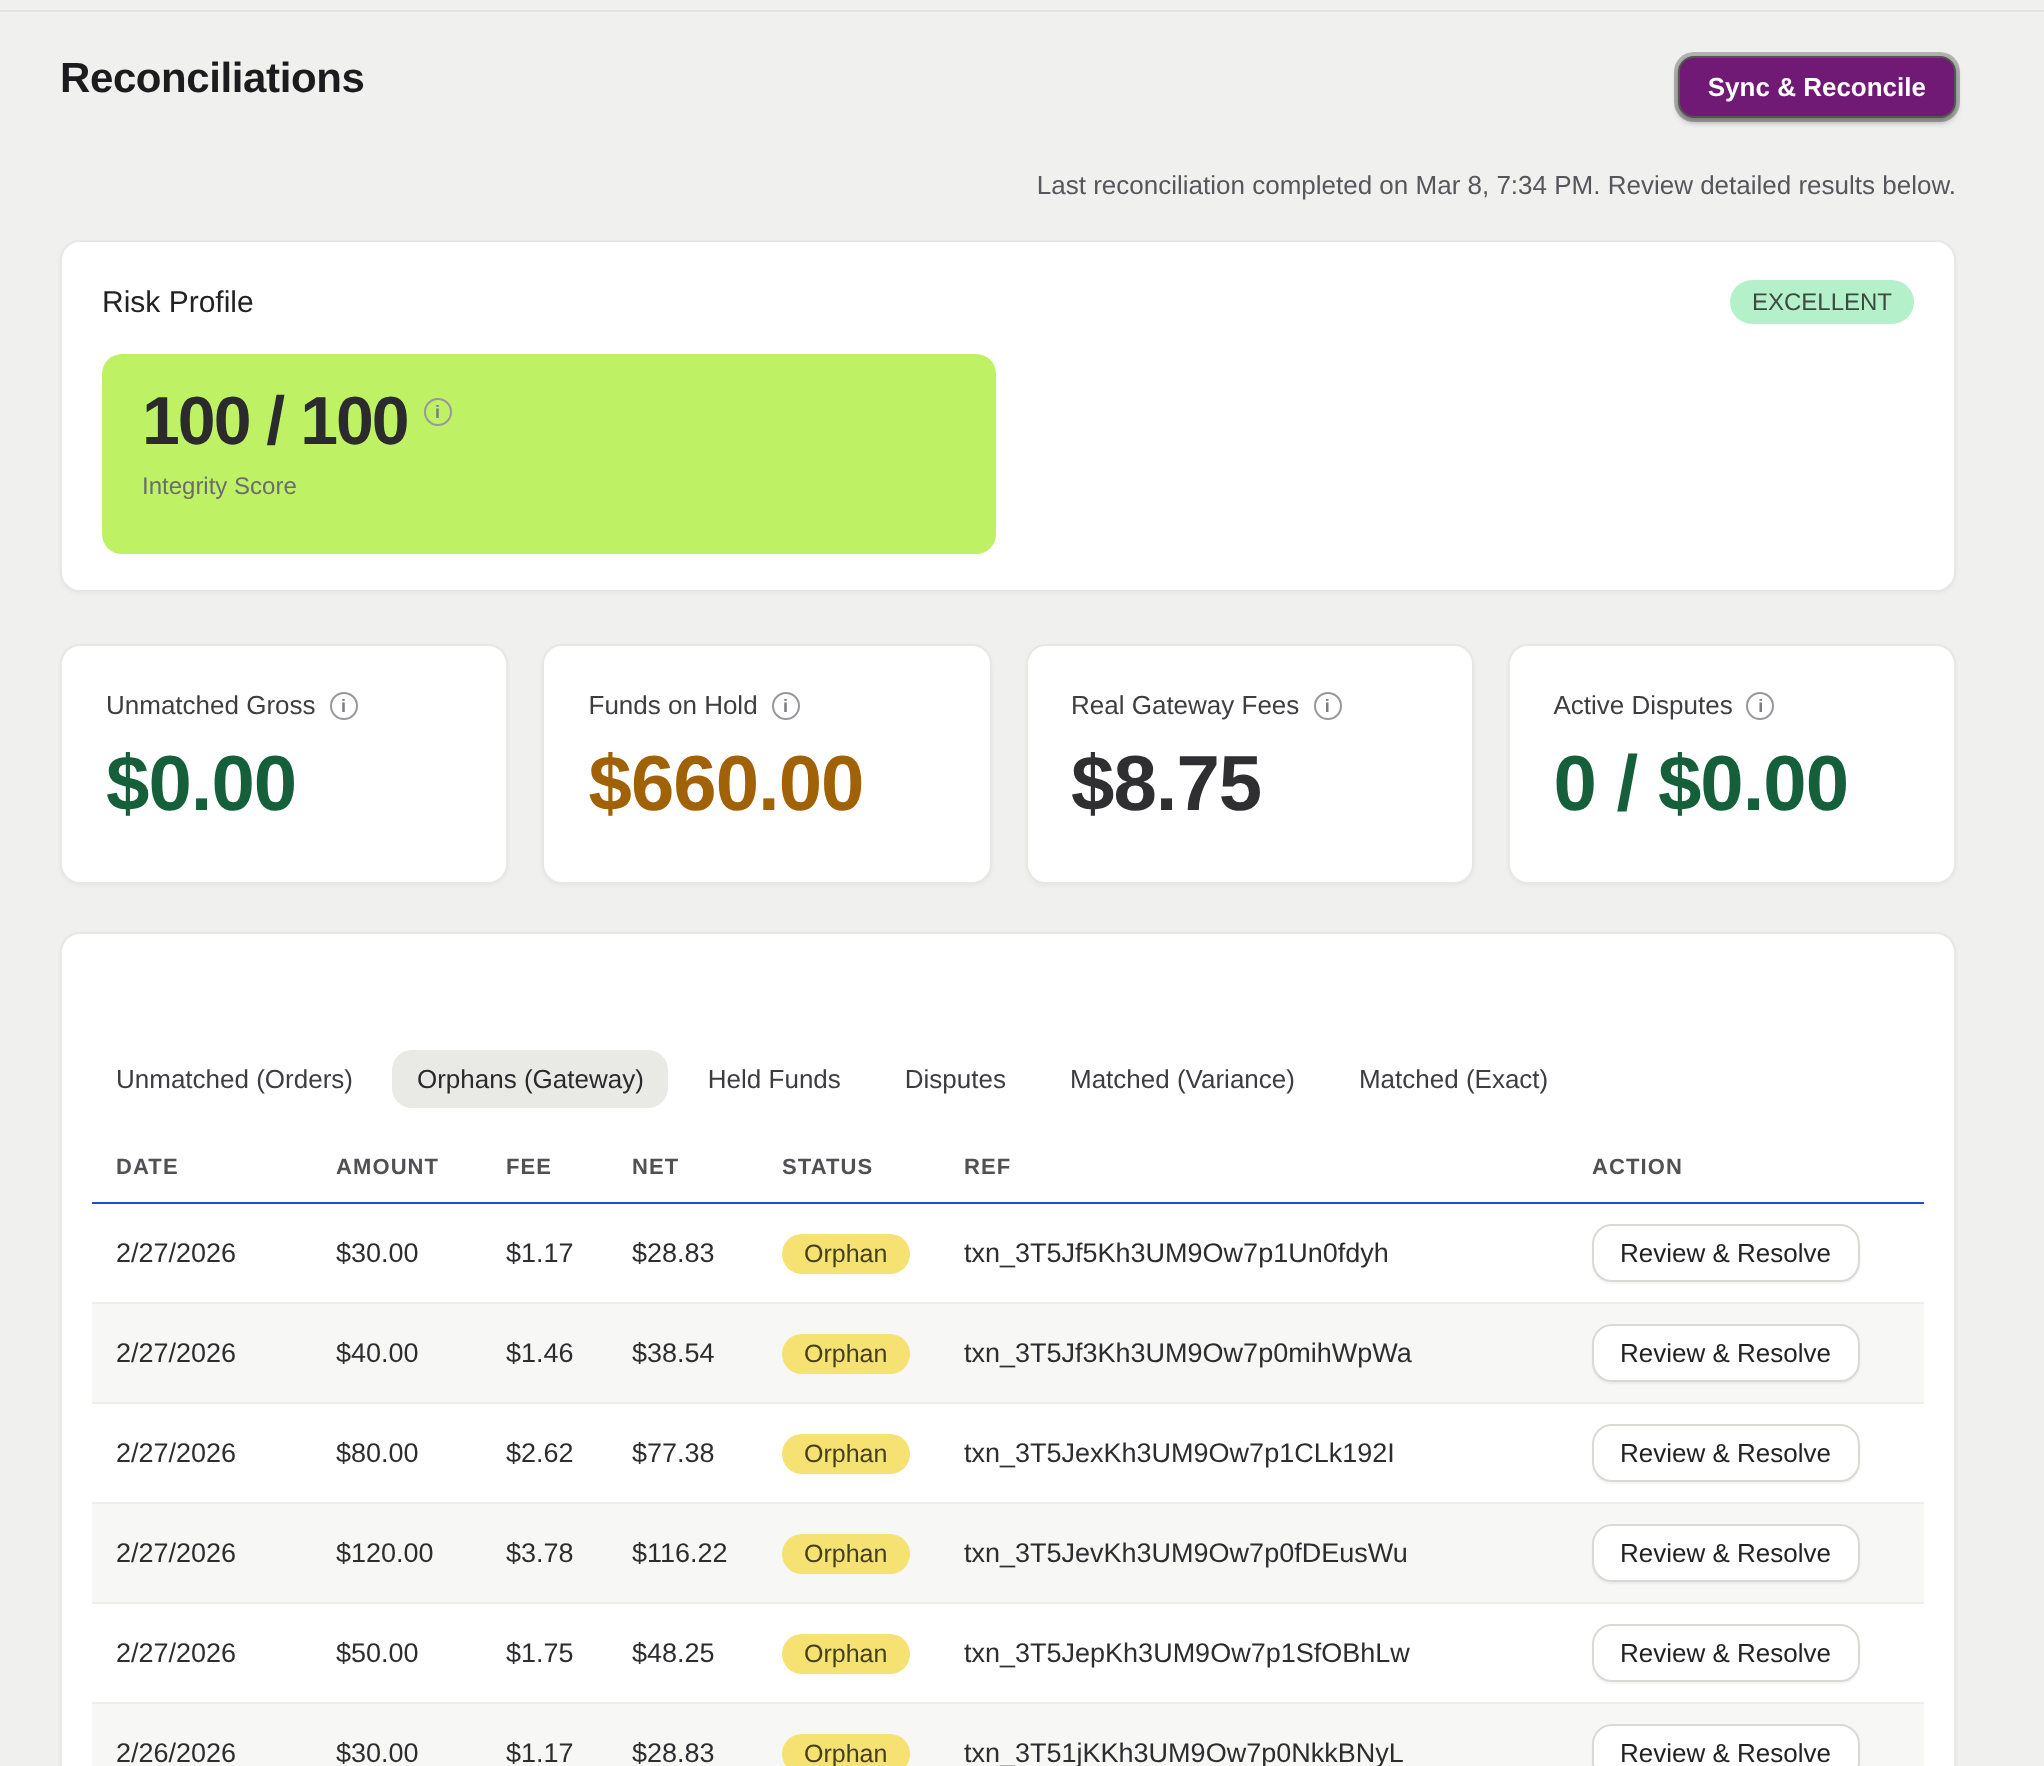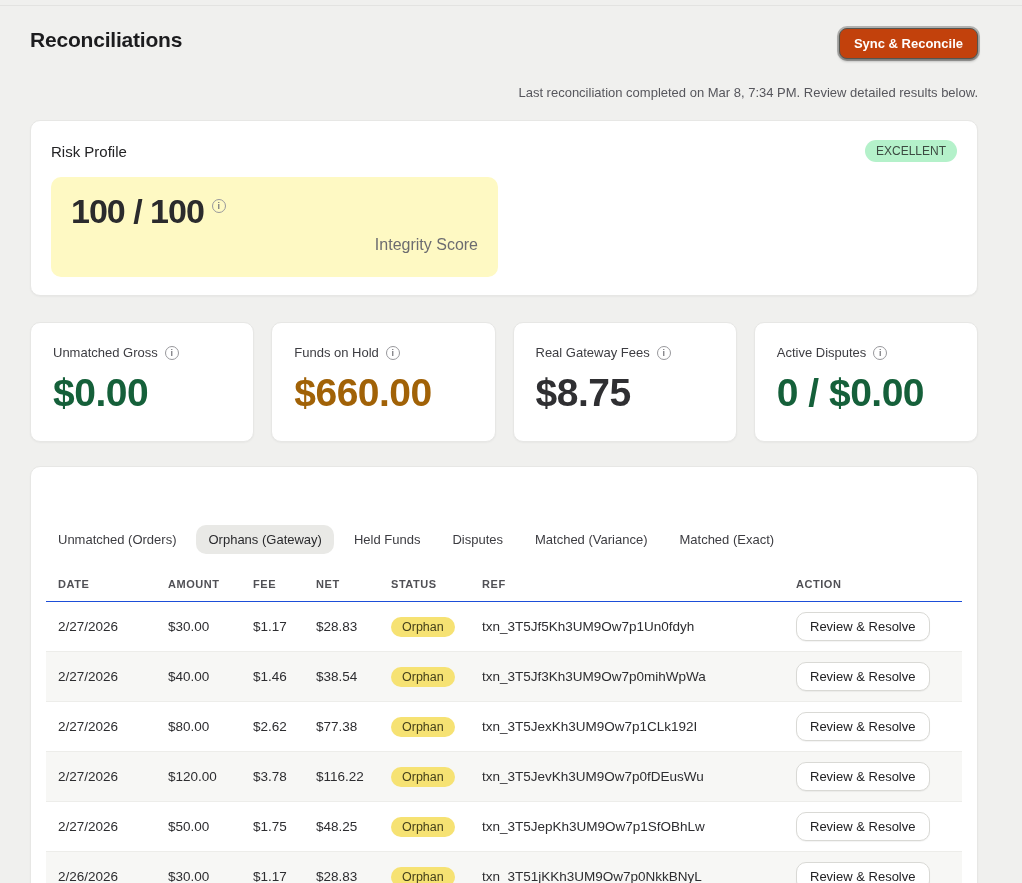--- a/index.html
+++ b/index.html
@@ -12,46 +12,46 @@
   }
   .page { width:1022px; height:883px; overflow:hidden; position:relative; }
   .top-strip { height:6px; border-bottom:1px solid #e3e3e1; }
   .main { width:948px; margin-left:30px; padding-top:22px; }
 
   
   .header-row { display:flex; justify-content:space-between; align-items:flex-start; }
   .page-title { font-size:21px; font-weight:700; color:#1c1c1e; letter-spacing:-0.2px; }
   .sync-btn {
     font-family:inherit; font-size:13px; font-weight:600; color:#ffffff;
-    background:#c2410c; border:1px solid #55554f; border-radius:8px;
+    background:#701a75; border:1px solid #55554f; border-radius:8px;
     padding:7px 14px; cursor:pointer;
     box-shadow:0 0 0 2px rgba(35,35,33,.30), 0 2px 3px rgba(0,0,0,.35);
   }
   .subnote { margin-top:26px; text-align:right; font-size:13px; color:#56565c; }
 
   
   .card { background:#ffffff; border:1px solid #e7e7e5; border-radius:10px;
           box-shadow:0 1px 2px rgba(0,0,0,.04); }
 
   .risk-card { margin-top:20px; padding:19px 20px 20px 20px; height:176px; }
   .risk-head { display:flex; justify-content:space-between; align-items:center; }
   .risk-title { font-size:15px; font-weight:400; color:#222224; }
   .pill-badge { font-size:12px; font-weight:500; padding:4px 11px; border-radius:999px; }
-  .score-box { margin-top:15px; width:447px; height:100px; background:#fef9c3;
+  .score-box { margin-top:15px; width:447px; height:100px; background:#bef264;
                border-radius:10px; padding:16px 20px 0 20px; }
   .score-line { display:flex; align-items:flex-start; gap:8px; }
   .score-value { font-size:34px; font-weight:800; color:#2b2b2d; letter-spacing:-1px; line-height:1.1; }
   .info-icon {
     display:inline-flex; align-items:center; justify-content:center;
     width:14px; height:14px; border:1px solid #98989c; border-radius:50%;
     color:#7c7c80; font-size:9px; font-weight:700; font-style:normal;
     flex:0 0 auto; cursor:default;
   }
   .score-line .info-icon { margin-top:6px; }
-  .score-label { margin-top:6px; text-align:right; font-size:16px; color:#6c6c70; }
+  .score-label { margin-top:6px; text-align:left; font-size:12px; color:#6c6c70; }
 
   
   .stats-row { margin-top:26px; display:grid; grid-template-columns:repeat(4,1fr); gap:17px; }
   .stat-card { height:120px; padding:22px 18px 0 22px; }
   .stat-label-line { display:flex; align-items:center; gap:7px; font-size:13px; color:#3d3d42; }
   .stat-value { margin-top:11px; font-size:39px; font-weight:800; letter-spacing:-0.5px; }
 
   
   .table-card { margin-top:24px; padding:14px 15px 20px 15px; height:600px; }
   .tabbar { display:flex; align-items:center; gap:8px; margin-left:0px;margin-top:44px; }

